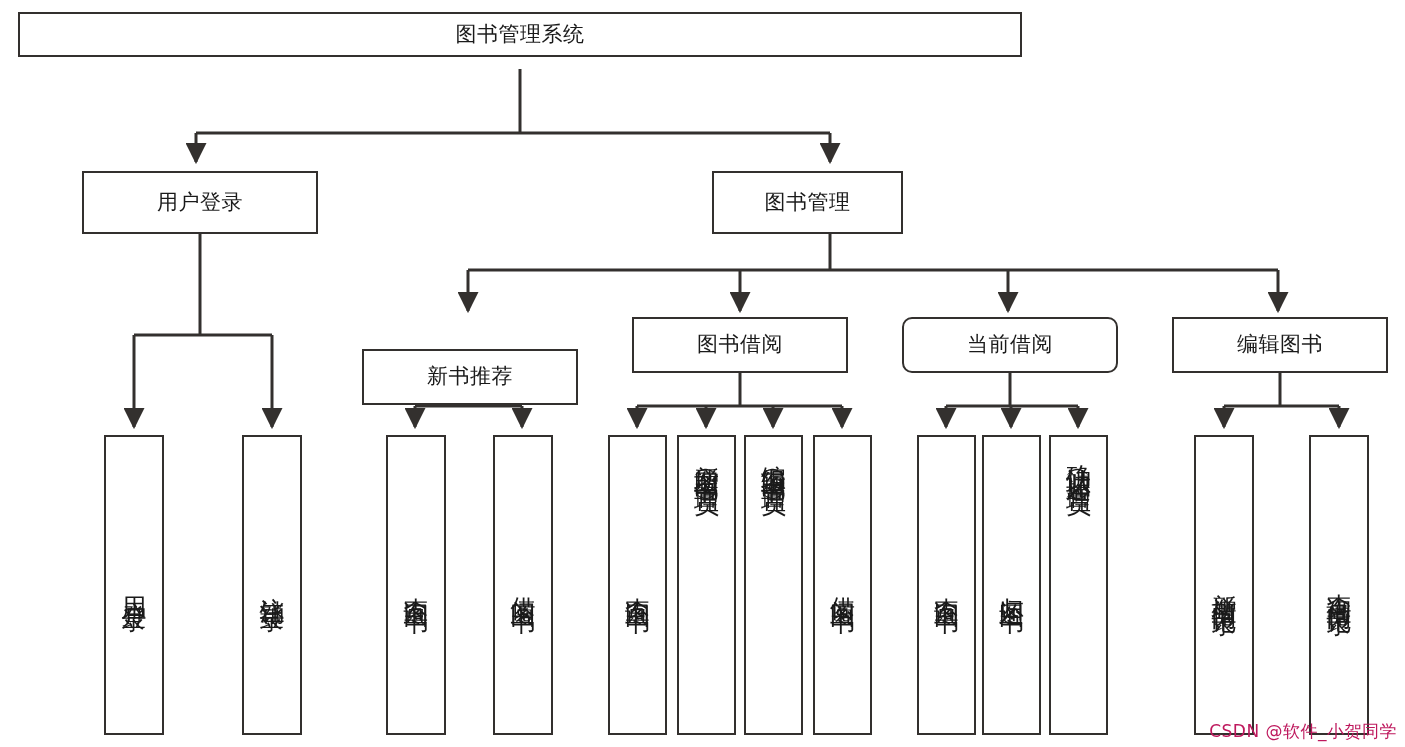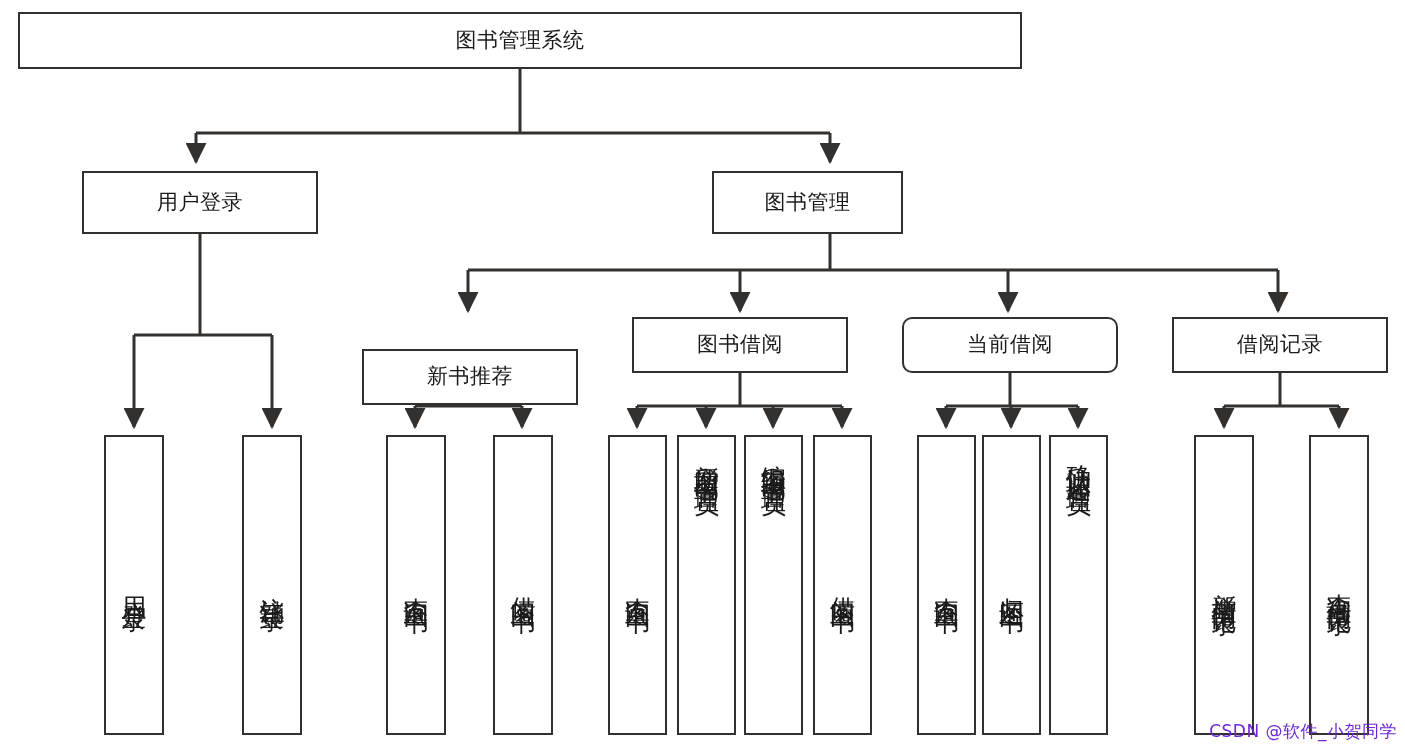--- a/index.html
+++ b/index.html
@@ -59,21 +59,21 @@
   }
   .node.leaf.centered {
     align-items: center;
     padding-top: 0;
   }
   .watermark {
     position: absolute;
     right: 8px;
     bottom: 4px;
     font-size: 17px;
-    color: #6d28d9;
+    color: #be185d;
     letter-spacing: 0.5px;
     white-space: nowrap;
     user-select: none;
   }
 </style>
 </head>
 <body>
 
 <div id="diagram-root">
 
@@ -120,21 +120,21 @@
       <path d="M 1011 406 L 1011 427" marker-end="url(#arrow)"></path>
       <path d="M 1078 406 L 1078 427" marker-end="url(#arrow)"></path>
 
       <path d="M 1280 373 L 1280 406"></path>
       <path d="M 1224 406 L 1339 406"></path>
       <path d="M 1224 406 L 1224 427" marker-end="url(#arrow)"></path>
       <path d="M 1339 406 L 1339 427" marker-end="url(#arrow)"></path>
     </g>
   </svg>
 
-  <div class="node" style="left:18px; top:12px; width:1004px; height:57px;">
+  <div class="node" style="left:18px; top:12px; width:1004px; height:45px;">
     <span class="node-label">图书管理系统</span>
   </div>
 
   <div class="node" style="left:82px; top:171px; width:236px; height:63px;">
     <span class="node-label">用户登录</span>
   </div>
 
   <div class="node" style="left:712px; top:171px; width:191px; height:63px;">
     <span class="node-label">图书管理</span>
   </div>
@@ -145,21 +145,21 @@
 
   <div class="node" style="left:632px; top:317px; width:216px; height:56px;justify-content:center;">
     <span class="node-label">图书借阅</span>
   </div>
 
   <div class="node" style="left:902px; top:317px; width:216px; height:56px;border-radius:10px;">
     <span class="node-label">当前借阅</span>
   </div>
 
   <div class="node" style="left:1172px; top:317px; width:216px; height:56px;">
-    <span class="node-label">借阅记录</span>
+    <span class="node-label">编辑图书</span>
   </div>
 
   <div class="node leaf centered" style="left:104px; top:435px; width:60px; height:300px;">
     <span class="node-label">用户登录</span>
   </div>
 
   <div class="node leaf centered" style="left:242px; top:435px; width:60px; height:300px;">
     <span class="node-label">注销登录</span>
   </div>
 

